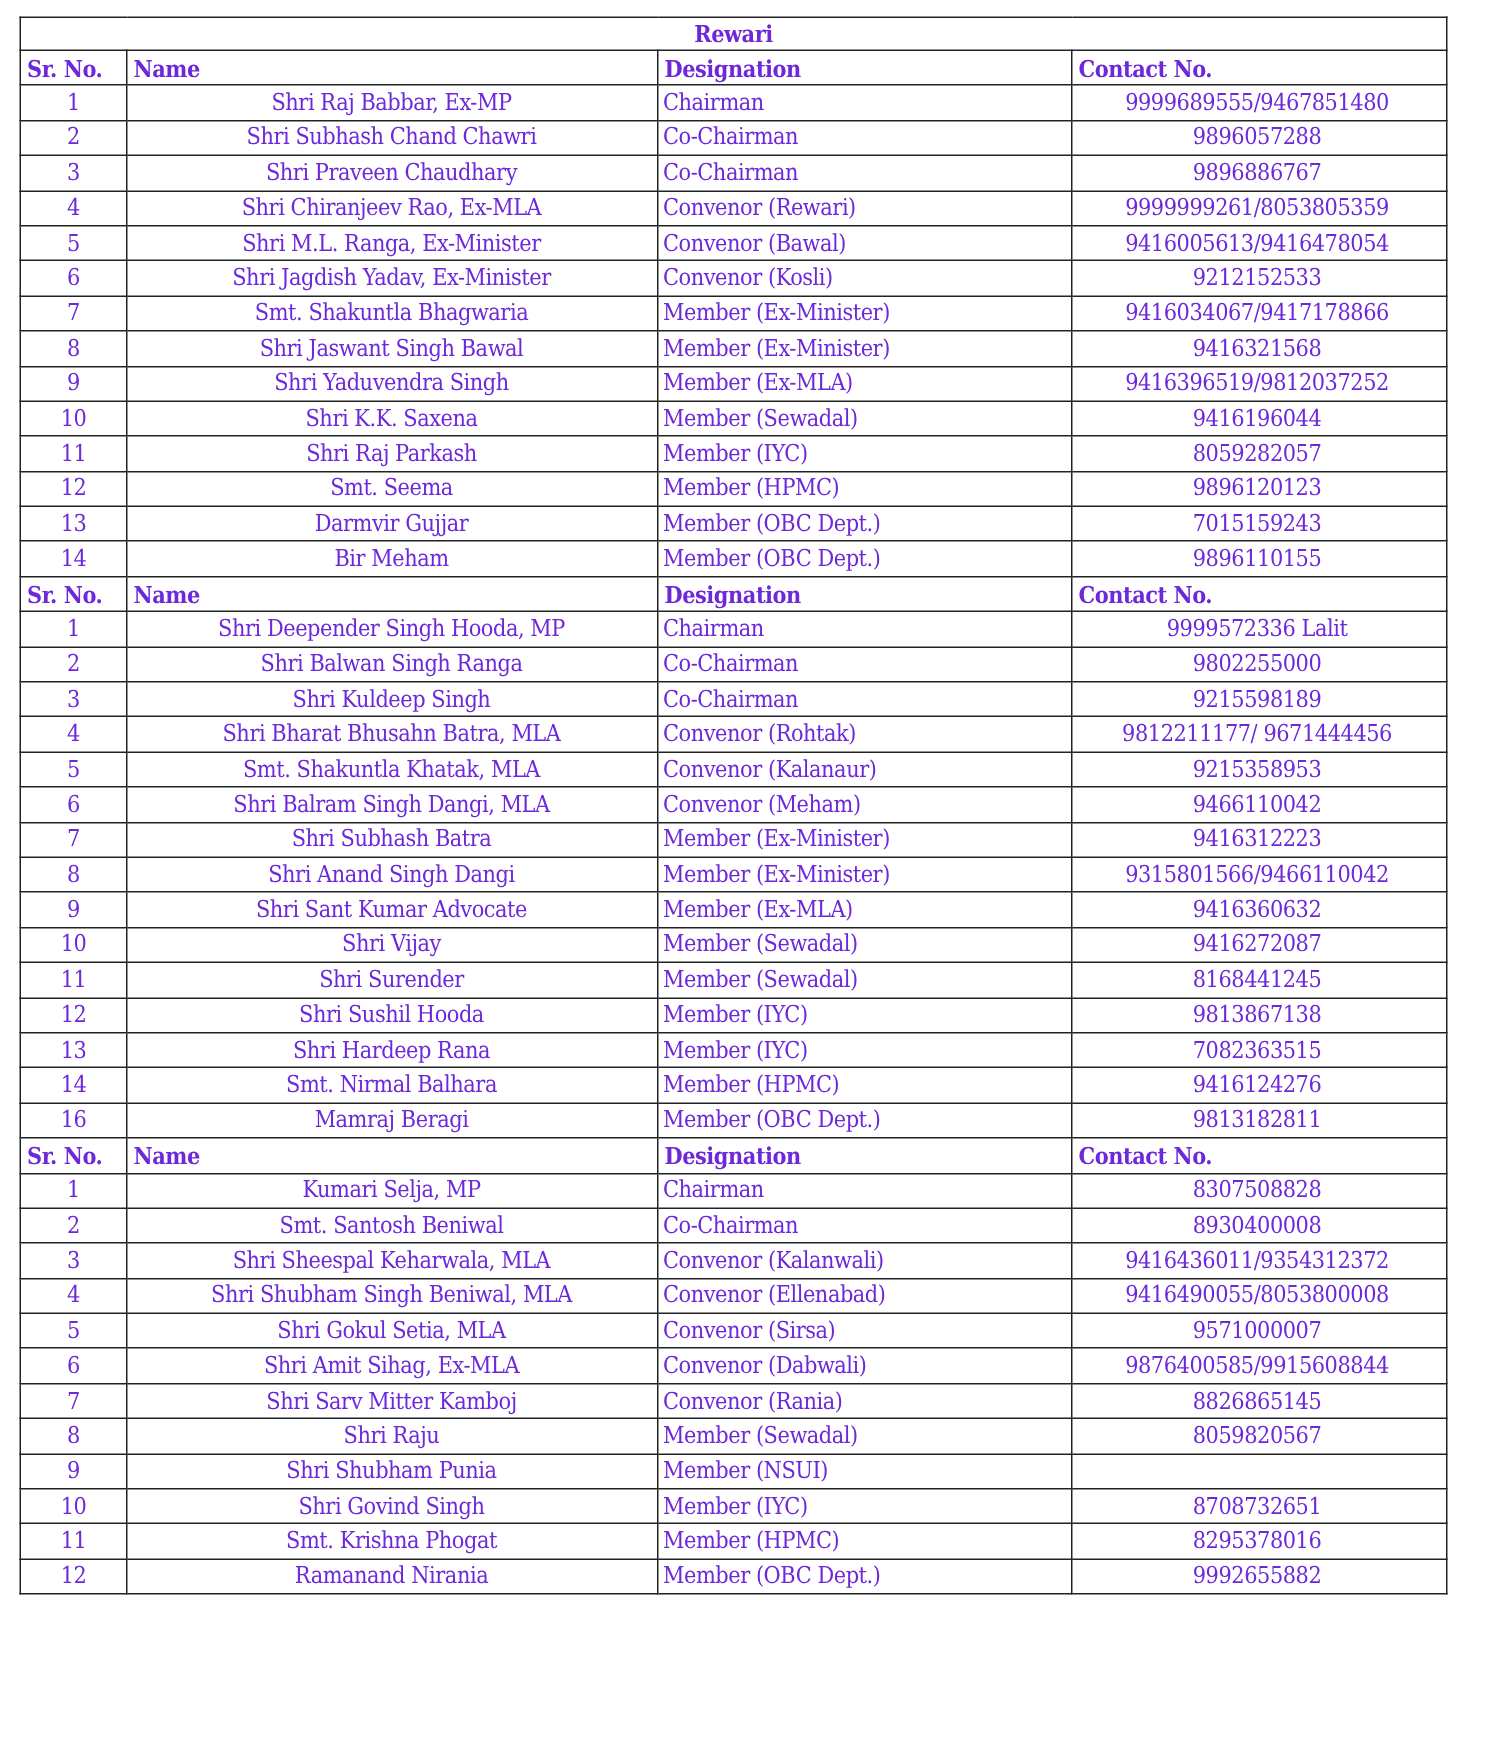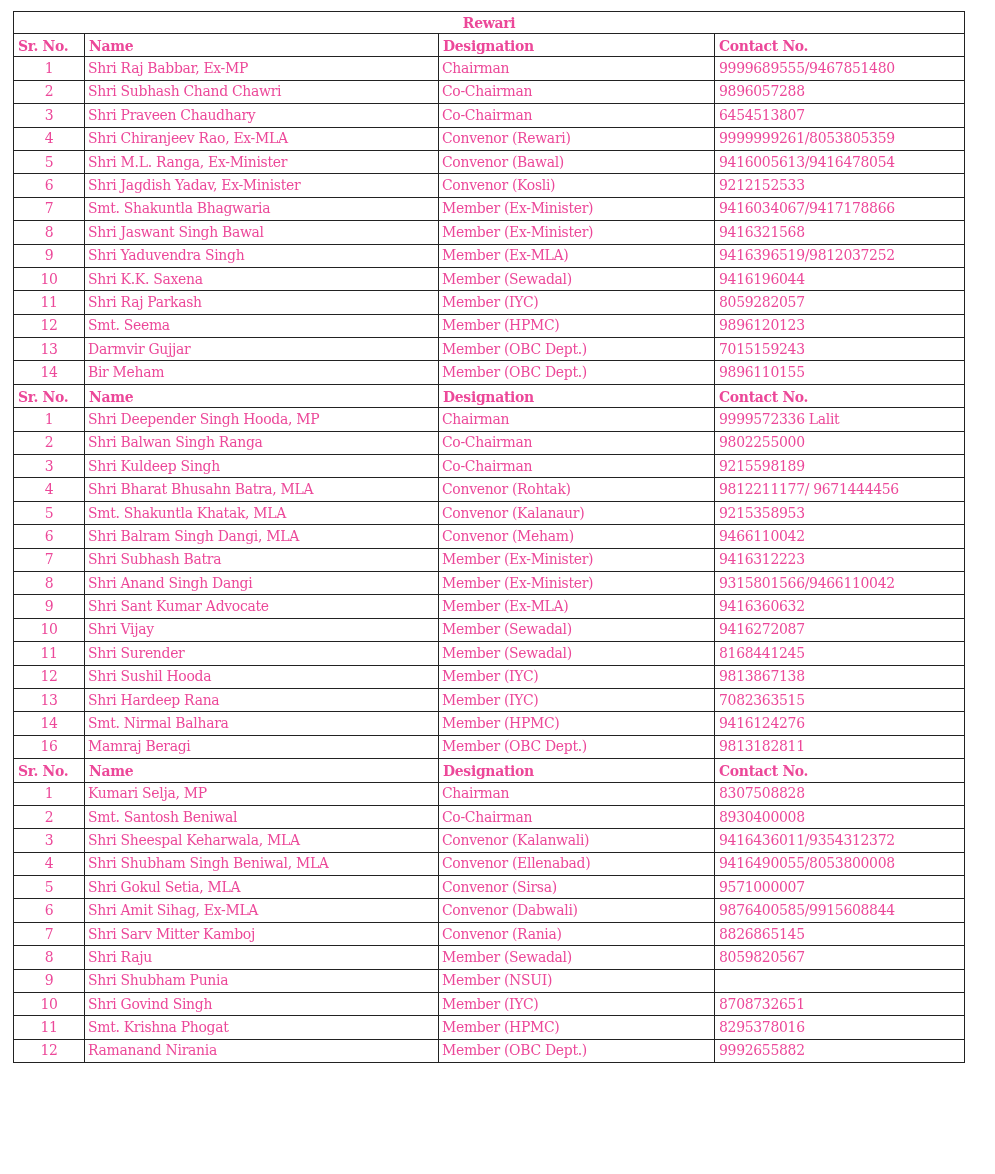--- a/index.html
+++ b/index.html
@@ -1,20 +1,20 @@
 <!DOCTYPE html>
 <html><head>
   <meta charset="utf-8">
   <style>
     html, body { margin: 0; padding: 0; background: #ffffff; }
     body { width: 995px; height: 1174px; position: relative; overflow: hidden; }
     .sheet {
       position: absolute; left: 13px; top: 11px; width: 951px;
       font-family: "DejaVu Serif", "Liberation Serif", serif;
-      color: #ec4899;
+      color: #6d28d9;
     }
     table { border-collapse: collapse; width: 951px; table-layout: fixed; }
     col.c-sr { width: 71px; }
     col.c-name { width: 354px; }
     col.c-des { width: 276px; }
     col.c-con { width: 250px; }
     td, th {
       border: 1.5px solid #222;
       height: 22.4px;
       padding: 0 4px;
@@ -25,23 +25,23 @@
       font-stretch: condensed;
       letter-spacing: -0.3px;
     }
     th { font-weight: bold; text-align: left; }
     .title-row td {
       font-weight: bold; text-align: center; height: 21px;
       padding: 0; padding-right: 0;
     }
     .title-text { display: inline-block; position: relative; left: 0; }
     td.sr { text-align: center; }
-    td.name { text-align: left; padding-left: 3px; margin-left: 12px; }
+    td.name { text-align: center; padding-left: 3px; margin-left: 12px; }
     td.des { text-align: left; padding-left: 3px; }
-    td.con { text-align: left; padding-right: 7px; }
+    td.con { text-align: center; padding-right: 7px; }
   </style>
 </head>
 <body>
 
 <div class="sheet">
   <table>
     <colgroup>
       <col class="c-sr">
         <col class="c-name">
         <col class="c-des">
@@ -66,21 +66,21 @@
         <tr>
           <td class="sr">2</td>
           <td class="name">Shri Subhash Chand Chawri</td>
           <td class="des">Co-Chairman</td>
           <td class="con">9896057288</td>
         </tr>
         <tr>
           <td class="sr">3</td>
           <td class="name">Shri Praveen Chaudhary</td>
           <td class="des">Co-Chairman</td>
-          <td class="con">6454513807</td>
+          <td class="con">9896886767</td>
         </tr>
         <tr>
           <td class="sr">4</td>
           <td class="name">Shri Chiranjeev Rao, Ex-MLA</td>
           <td class="des">Convenor (Rewari)</td>
           <td class="con">9999999261/8053805359</td>
         </tr>
         <tr>
           <td class="sr">5</td>
           <td class="name">Shri M.L. Ranga, Ex-Minister</td>

